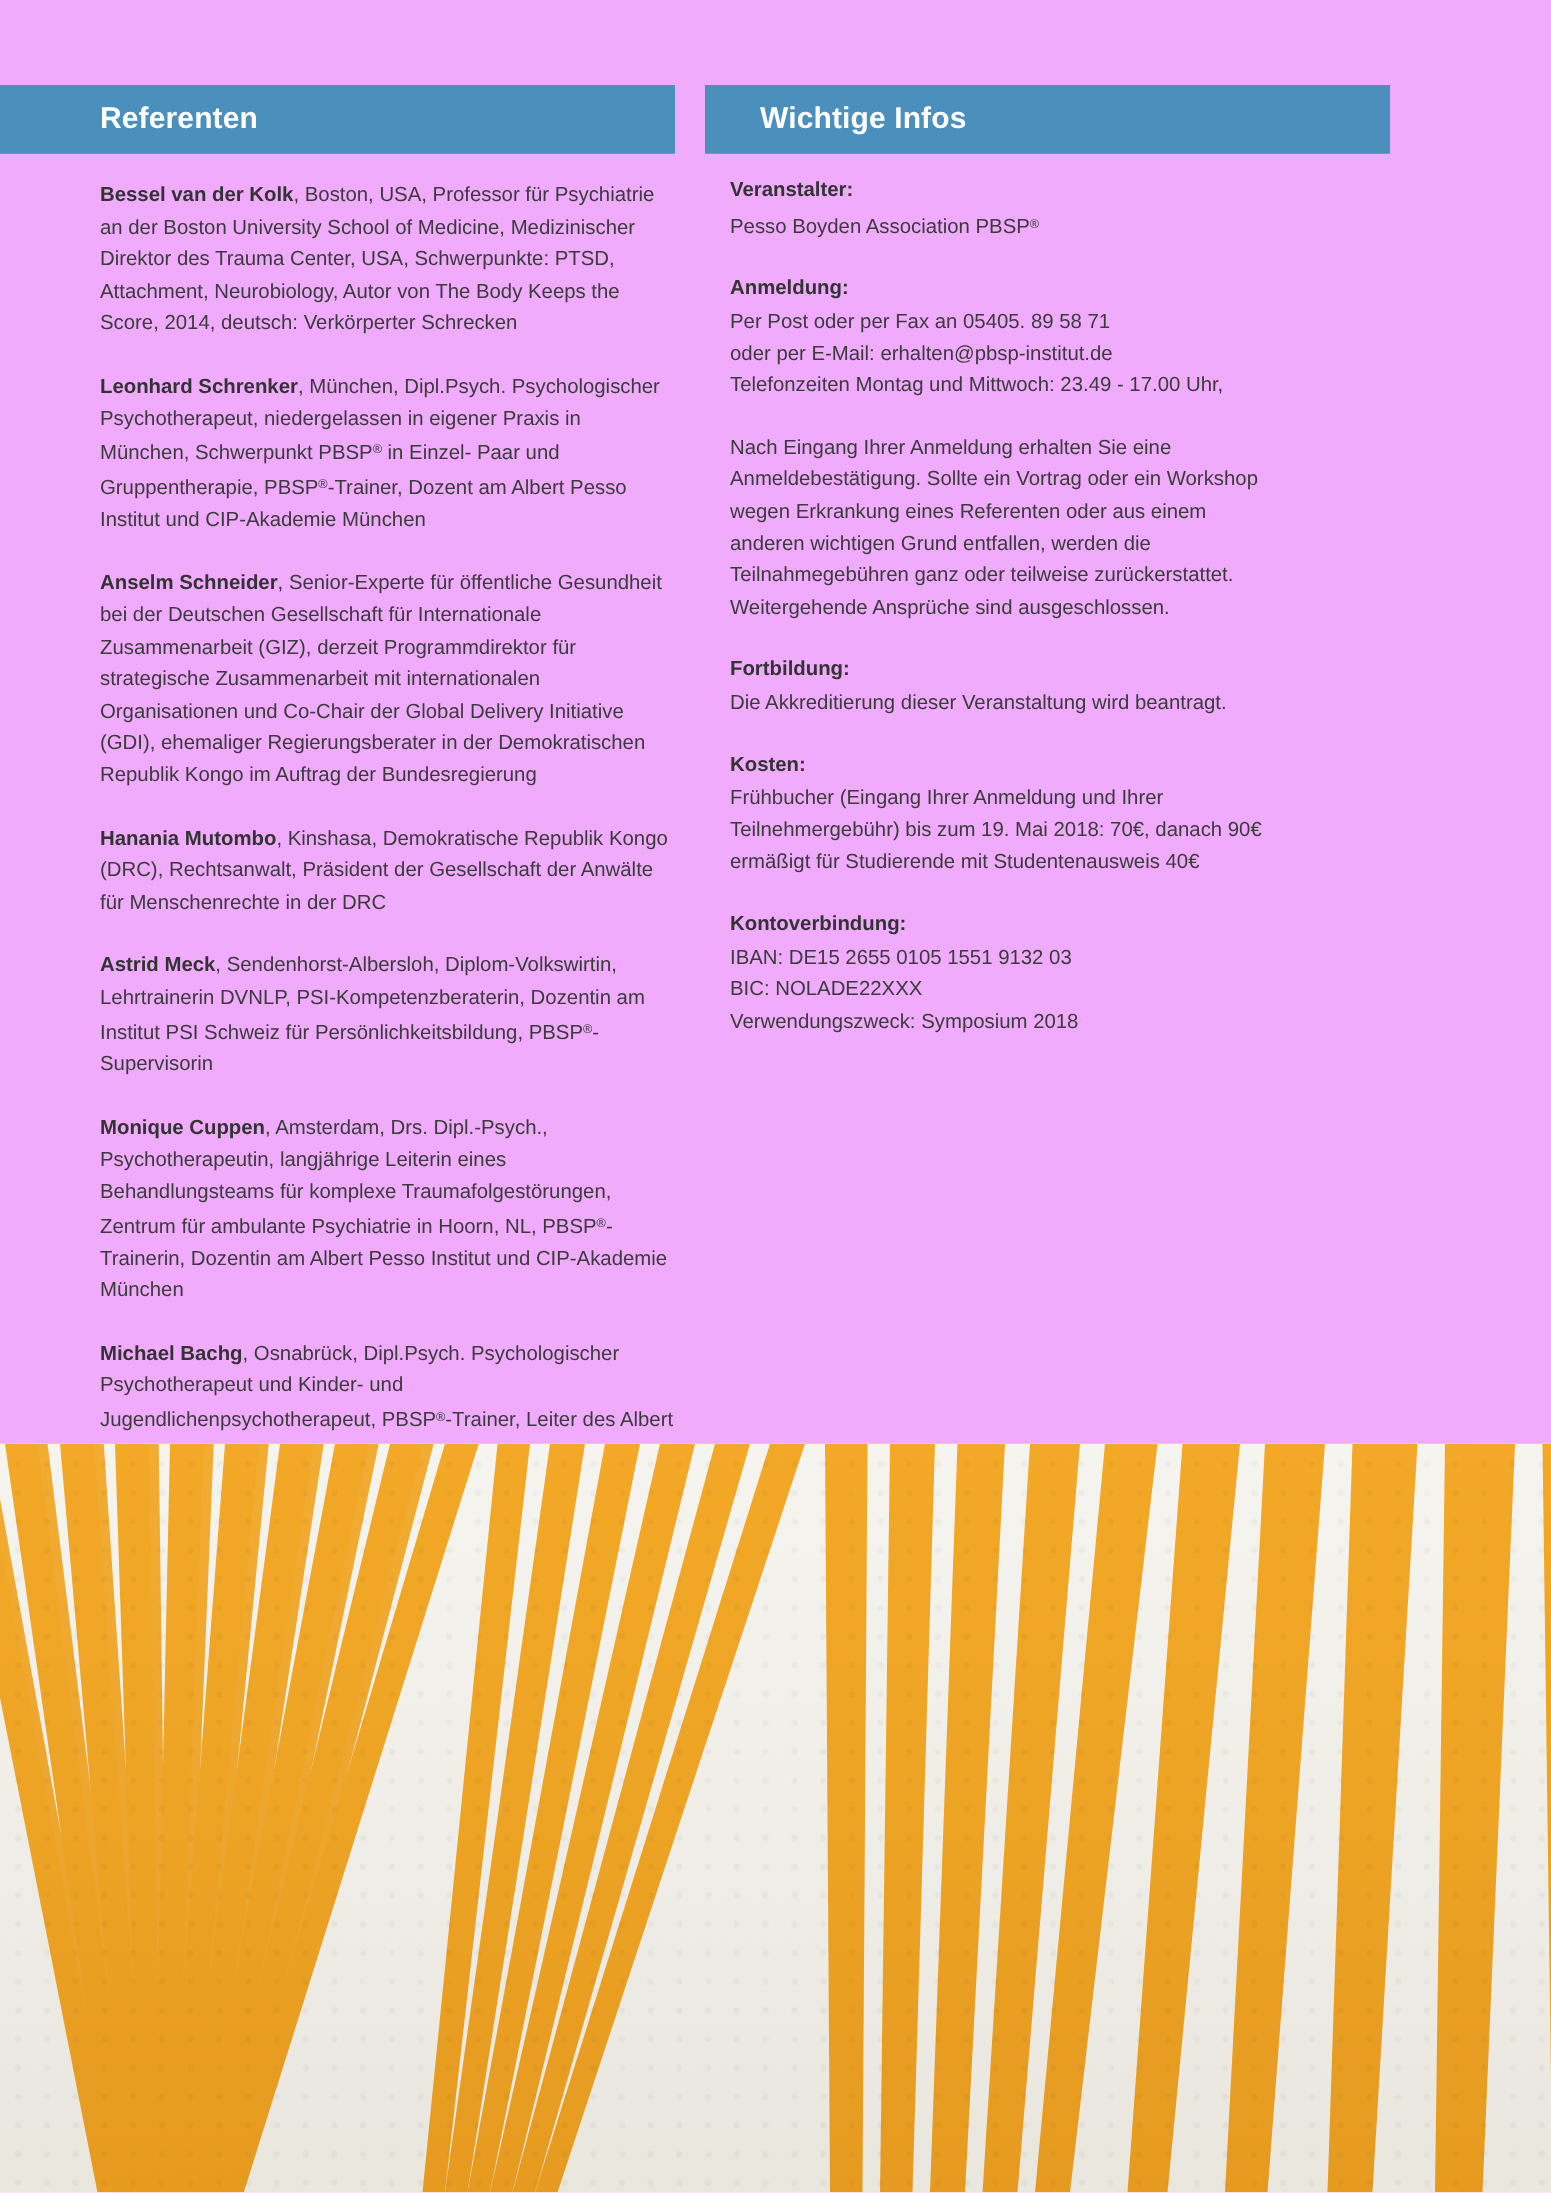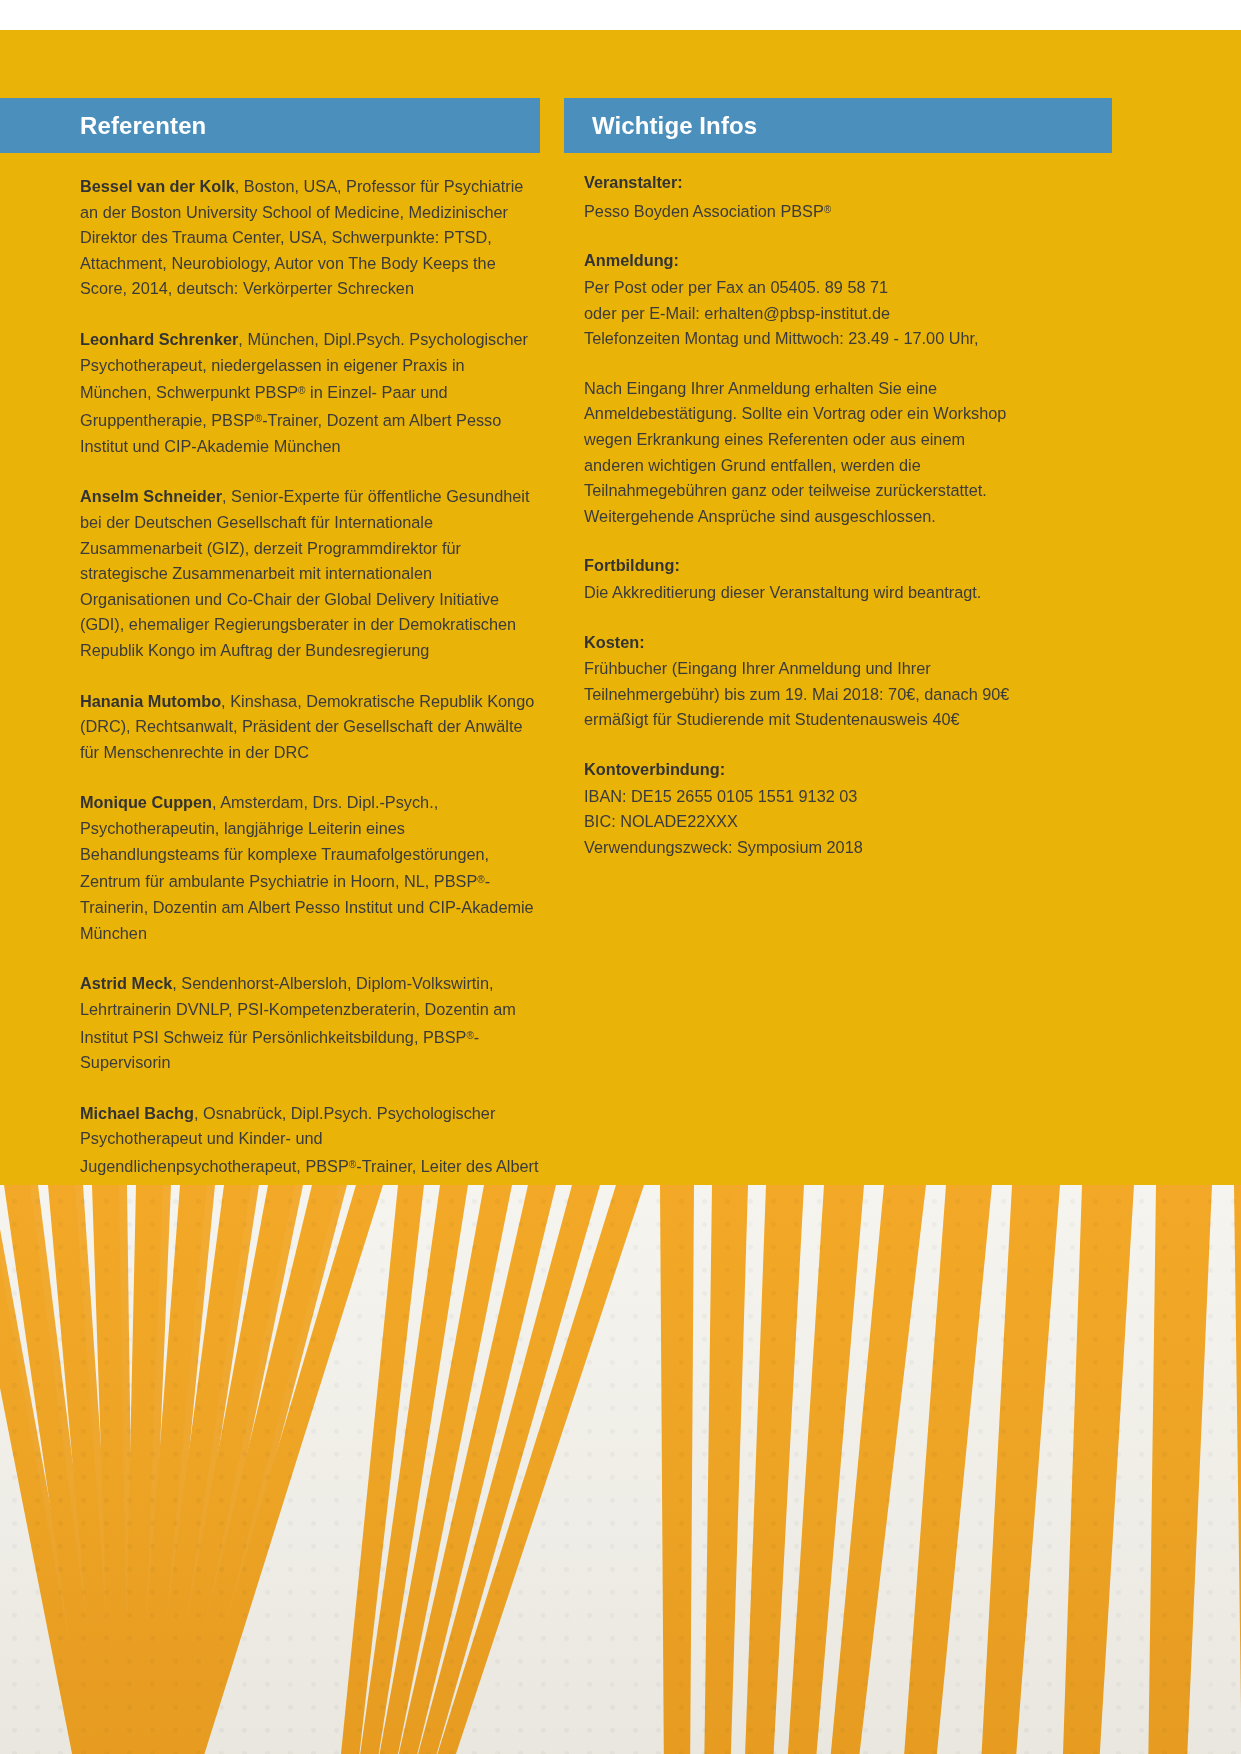--- a/index.html
+++ b/index.html
@@ -15,22 +15,21 @@
     overflow: hidden;
     font-family: "Liberation Sans", sans-serif;
     color: #3a3a3a;
     -webkit-font-smoothing: antialiased;
   }
 
   
   .page {
     position: absolute;
     inset: 0;
-    background: #eab308;
-    margin-top: 30px;
+    background: #f0abfc;
   }
 
   
   .banner {
     position: absolute;
     top: 68px;
     height: 55px;
     background: #4b8fbd;
   }
   .banner-left  { left: 0px;   width: 540px; }
@@ -41,21 +40,21 @@
     left: 80px;
     top: 50%;
     transform: translateY(-52%);
     color: #ffffff;
     font-size: 24px;
     font-weight: bold;
     letter-spacing: 0.1px;
     line-height: 1;
     white-space: nowrap;
   }
-  .banner-right .banner-title { left: 28px; }
+  .banner-right .banner-title { left: 44px; }
 
   
   .content {
     position: absolute;
     font-size: 16.3px;
     line-height: 25.6px;
     color: #3b3b3b;
   }
   .content-left {
     left: 80px;
@@ -137,23 +136,23 @@
   <div class="content content-left">
 
     <p class="entry"><span class="entry-name">Bessel van der Kolk</span><span>, Boston, USA, Professor für Psychiatrie an der Boston University School of Medicine, Medizinischer Direktor des Trauma Center, USA, Schwerpunkte: PTSD, Attachment, Neurobiology, Autor von The Body Keeps the Score, 2014, deutsch: Verkörperter Schrecken</span></p>
 
     <p class="entry"><span class="entry-name">Leonhard Schrenker</span><span>, München, Dipl.Psych. Psychologischer Psychotherapeut, niedergelassen in eigener Praxis in München, Schwerpunkt PBSP<span class="sup-r">®</span> in Einzel- Paar und Gruppentherapie, PBSP<span class="sup-r">®</span>-Trainer, Dozent am Albert Pesso Institut und CIP-Akademie München</span></p>
 
     <p class="entry"><span class="entry-name">Anselm Schneider</span><span>, Senior-Experte für öffentliche Gesundheit bei der Deutschen Gesellschaft für Internationale Zusammenarbeit (GIZ), derzeit Programmdirektor für strategische Zusammenarbeit mit internationalen Organisationen und Co-Chair der Global Delivery Initiative (GDI), ehemaliger Regierungsberater in der Demokratischen Republik Kongo im Auftrag der Bundesregierung</span></p>
 
     <p class="entry"><span class="entry-name">Hanania Mutombo</span><span>, Kinshasa, Demokratische Republik Kongo (DRC), Rechtsanwalt, Präsident der Gesellschaft der Anwälte für Menschenrechte in der DRC</span></p>
 
+    <p class="entry"><span class="entry-name">Astrid Meck</span><span>, Sendenhorst-Albersloh, Diplom-Volkswirtin, Lehrtrainerin DVNLP, PSI-Kompetenzberaterin, Dozentin am Institut PSI Schweiz für Persönlichkeitsbildung, PBSP<span class="sup-r">®</span>-Supervisorin</span></p>
+
     <p class="entry"><span class="entry-name">Monique Cuppen</span><span>, Amsterdam, Drs. Dipl.-Psych., Psychotherapeutin, langjährige Leiterin eines Behandlungsteams für komplexe Traumafolgestörungen, Zentrum für ambulante Psychiatrie in Hoorn, NL, PBSP<span class="sup-r">®</span>-Trainerin, Dozentin am Albert Pesso Institut und CIP-Akademie München</span></p>
-
-    <p class="entry"><span class="entry-name">Astrid Meck</span><span>, Sendenhorst-Albersloh, Diplom-Volkswirtin, Lehrtrainerin DVNLP, PSI-Kompetenzberaterin, Dozentin am Institut PSI Schweiz für Persönlichkeitsbildung, PBSP<span class="sup-r">®</span>-Supervisorin</span></p>
 
     <p class="entry"><span class="entry-name">Michael Bachg</span><span>, Osnabrück, Dipl.Psych. Psychologischer Psychotherapeut und Kinder- und Jugendlichenpsychotherapeut, PBSP<span class="sup-r">®</span>-Trainer, Leiter des Albert Pesso Instituts und Dozent an der CIP-Akademie München</span></p>
 
   </div>
 
   <div class="content content-right">
 
     <div class="info-block">
       <p class="info-heading">Veranstalter:</p>
       <p class="info-line">Pesso Boyden Association PBSP<span class="sup-r">®</span></p>

